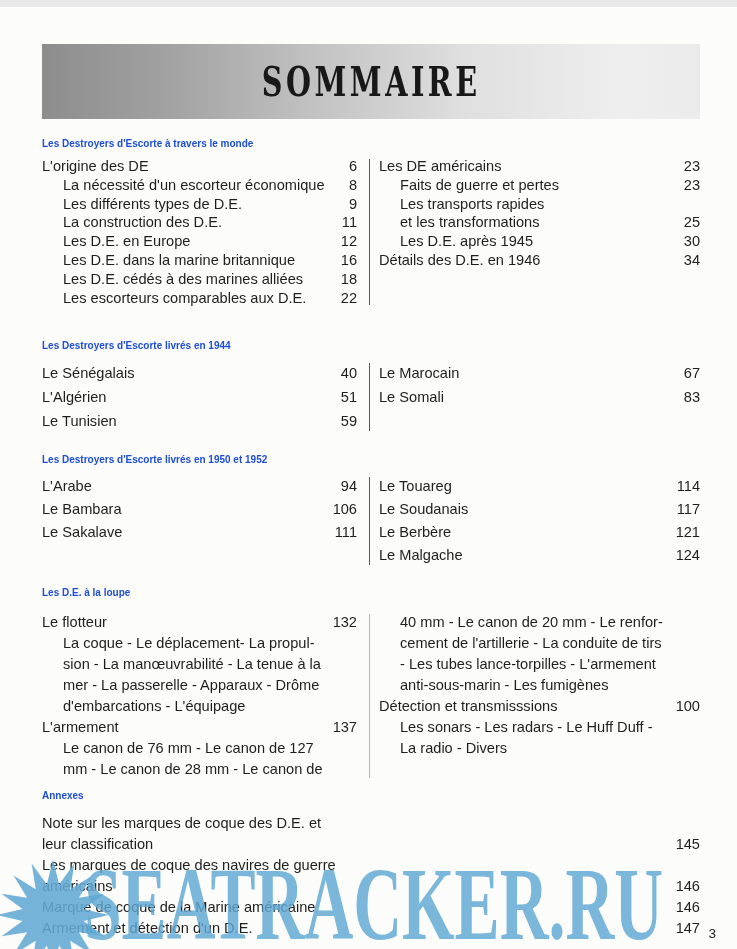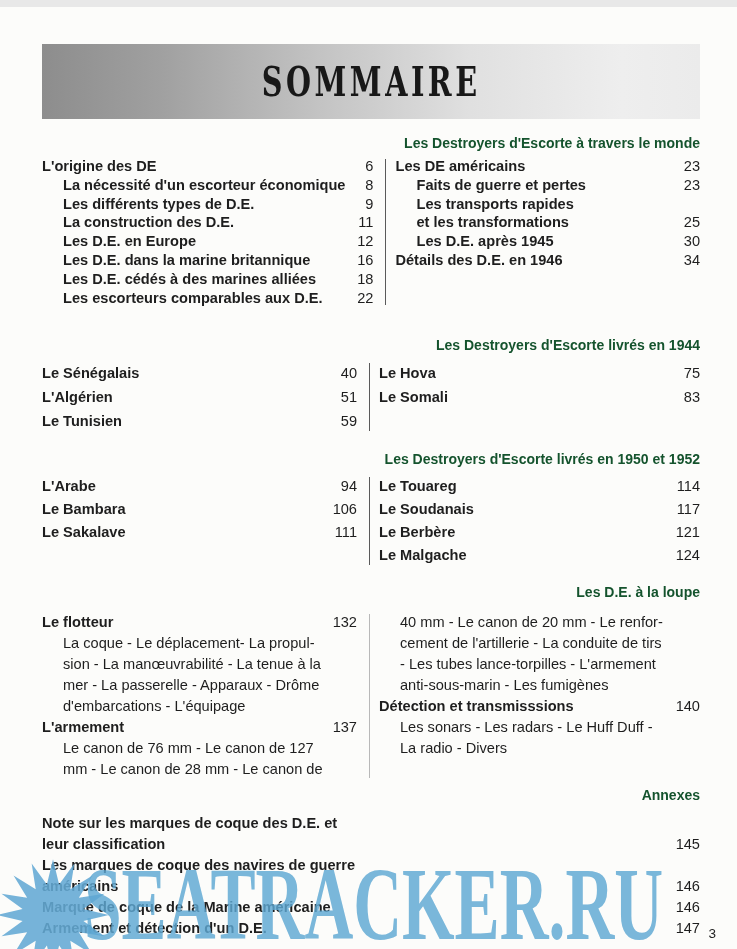--- a/index.html
+++ b/index.html
@@ -14,28 +14,28 @@
     background:linear-gradient(90deg,#8d8d8d 0%,#a0a0a0 18%,#c3c3c3 42%,#e0e0e0 65%,#eeeeee 88%,#ebebeb 100%);
     display:flex;align-items:center;justify-content:center;
   }
   .banner h1{
     margin:0;font-family:"DejaVu Serif","Liberation Serif",serif;
     font-size:41px;font-weight:bold;letter-spacing:5px;color:#181818;
     transform:scaleX(0.70);transform-origin:center center;white-space:nowrap;
   }
   
   .content{position:absolute;left:42px;top:112px;width:658px;z-index:1;}
-  .section-title{margin:0;font-size:14px;font-weight:bold;text-align:right;color:#14532d;line-height:19px;}
+  .section-title{margin:0;font-size:10px;font-weight:bold;text-align:left;color:#1d4ed8;line-height:19px;}
   .columns{display:flex;align-items:stretch;}
   .col{white-space:nowrap;}
   .col.left{flex:0 0 315px;}
   .col.right{flex:1 1 auto;min-width:0;}
   .vdiv{flex:0 0 1px;background:#5a5a5a;margin:2px 9px 2px 12px;}
   .row{display:flex;align-items:flex-end;}
-  .lbl{flex:1 1 auto;white-space:nowrap;font-weight:bold;}
+  .lbl{flex:1 1 auto;white-space:nowrap;}
   .pg{flex:0 0 auto;margin-left:6px;text-align:right;min-width:22px;}
   .ind .lbl, .desc{padding-left:21px;}
   .desc{white-space:nowrap;}
   .col{font-size:14.6px;}
   
   .sec0{margin-top:15px;}  .sec0 .columns{margin-top:4px;}  .sec0 .col{line-height:18.8px;}
   .sec1{margin-top:29px;}  .sec1 .columns{margin-top:6px;}  .sec1 .col{line-height:24px;}
   .sec2{margin-top:17px;}  .sec2 .columns{margin-top:6px;}  .sec2 .col{line-height:23px;}
   .sec3{margin-top:16px;}  .sec3 .columns{margin-top:10px;} .sec3 .col{line-height:21px;}
   .sec4{margin-top:6px;}   .sec4 .columns{margin-top:8px;flex-direction:column;}  .sec4 .col{line-height:21px;}
@@ -139,22 +139,22 @@
               <span class="pg">51</span>
             </div>
             <div class="row">
               <span class="lbl">Le Tunisien</span>
               <span class="pg">59</span>
             </div>
           </div>
           <div class="vdiv"></div>
           <div class="col right">
             <div class="row">
-              <span class="lbl">Le Hova</span>
-              <span class="pg">75</span>
+              <span class="lbl">Le Marocain</span>
+              <span class="pg">67</span>
             </div>
             <div class="row">
               <span class="lbl">Le Somali</span>
               <span class="pg">83</span>
             </div>
           </div>
         </div>
       </div>
       <div class="section sec2">
         <h2 class="section-title">Les Destroyers d'Escorte livrés en 1950 et 1952</h2>
@@ -207,21 +207,21 @@
               <span class="lbl">L'armement</span>
               <span class="pg">137</span>
             </div>
             <div class="desc">Le canon de 76 mm - Le canon de 127<br>mm - Le canon de 28 mm - Le canon de</div>
           </div>
           <div class="vdiv"></div>
           <div class="col right">
             <div class="desc">40 mm - Le canon de 20 mm - Le renfor-<br>cement de l'artillerie - La conduite de tirs<br>- Les tubes lance-torpilles - L'armement<br>anti-sous-marin - Les fumigènes</div>
             <div class="row">
               <span class="lbl">Détection et transmisssions</span>
-              <span class="pg">140</span>
+              <span class="pg">100</span>
             </div>
             <div class="desc">Les sonars - Les radars - Le Huff Duff -<br>La radio - Divers</div>
           </div>
         </div>
       </div>
       <div class="section sec4">
         <h2 class="section-title">Annexes</h2>
         <div class="columns">
           <div class="col left">
             <div class="row">

